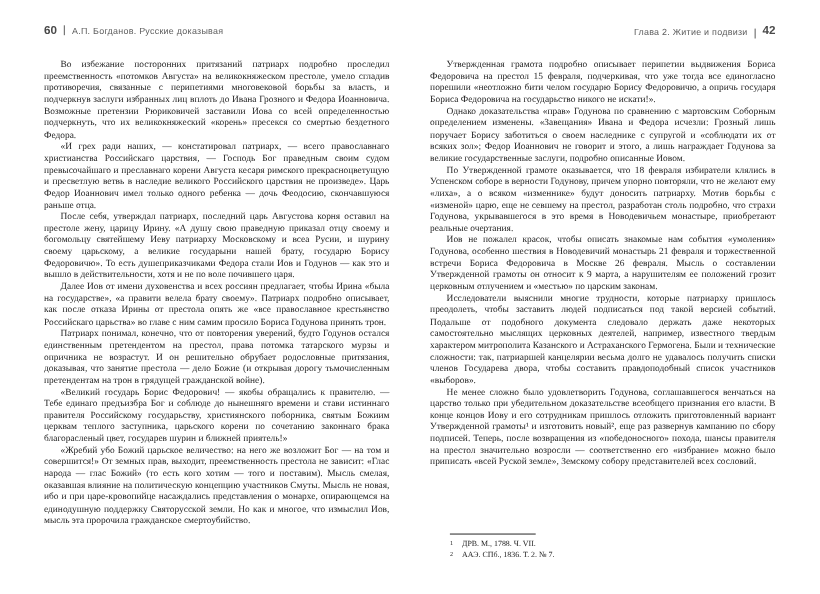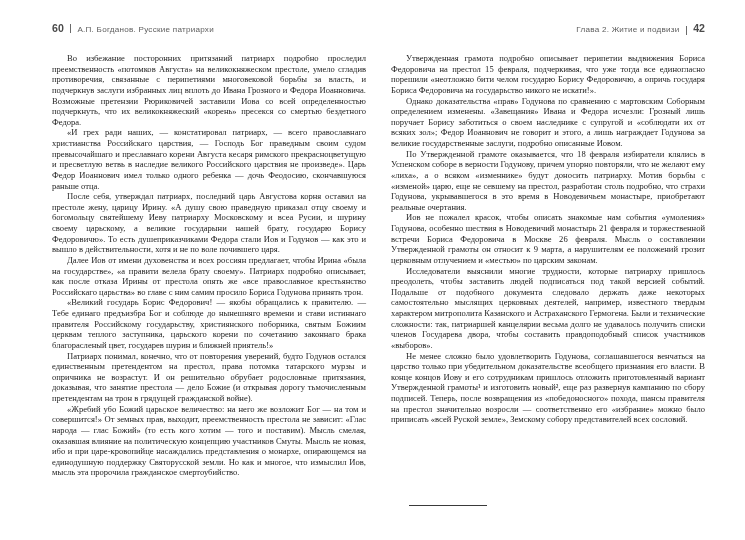--- a/index.html
+++ b/index.html
@@ -16,21 +16,21 @@
     font-family: "Liberation Serif", "DejaVu Serif", serif;
   }
 
   
   .page {
     position: absolute;
     top: 0;
     height: 540px;
     box-sizing: border-box;
   }
-  .page-left  { left: 12px;     width: 372px; padding: 22px 18px 10px 40px; }
+  .page-left  { left: 0;     width: 372px; padding: 22px 18px 10px 40px; }
   .page-right { left: 373px; width: 372px; padding: 22px 40px 10px 18px; }
 
   
   .running-head {
     display: flex;
     align-items: baseline;
     font-family: "Liberation Sans", "DejaVu Sans", sans-serif;
     font-size: 8.1px;
     letter-spacing: 0.25px;
     color: #5d5d5d;
@@ -105,30 +105,30 @@
 </head>
 <body>
 
 <div class="spread">
 
   <div class="page page-left">
 
     <div class="running-head left">
       <span class="folio">60</span>
       <span class="rh-sep"></span>
-      <span class="rh-title">А.П. Богданов. Русские патриархи</span>
+      <span class="rh-title">А.П. Богданов. Русские доказывая</span>
     </div>
 
     <div class="column">
       <p>Во избежание посторонних притязаний патриарх подробно проследил преемственность «потомков Августа» на великокняжеском престоле, умело сгладив противоречия, связанные с перипетиями многовековой борьбы за власть, и подчеркнув заслуги избранных лиц вплоть до Ивана Грозного и Федора Иоанновича. Возможные претензии Рюриковичей заставили Иова со всей определенностью подчеркнуть, что их великокняжеский «корень» пресекся со смертью бездетного Федора.</p>
       <p>«И грех ради наших, — констатировал патриарх, — всего православнаго христианства Российскаго царствия, — Господь Бог праведным своим судом превысочайшаго и преславнаго корени Августа кесаря римского прекрасноцветущую и пресветлую ветвь в наследие великого Российского царствия не произведе». Царь Федор Иоаннович имел только одного ребенка — дочь Феодосию, скончавшуюся раньше отца.</p>
       <p>После себя, утверждал патриарх, последний царь Августова корня оставил на престоле жену, царицу Ирину. «А душу свою праведную приказал отцу своему и богомольцу святейшему Иеву патриарху Московскому и всеа Русии, и шурину своему царьскому, а великие государыни нашей брату, государю Борису Федоровичю». То есть душеприказчиками Федора стали Иов и Годунов — как это и вышло в действительности, хотя и не по воле почившего царя.</p>
       <p>Далее Иов от имени духовенства и всех россиян предлагает, чтобы Ирина «была на государстве», «а правити велела брату своему». Патриарх подробно описывает, как после отказа Ирины от престола опять же «все православное крестьянство Российскаго царьства» во главе с ним самим просило Бориса Годунова принять трон.</p>
+      <p>Патриарх понимал, конечно, что от повторения уверений, будто Годунов остался единственным претендентом на престол, права потомка татарского мурзы и опричника не возрастут. И он решительно обрубает родословные притязания, доказывая, что занятие престола — дело Божие (и открывая дорогу тьмочисленным претендентам на трон в грядущей гражданской войне).</p>
       <p>«Великий государь Борис Федорович! — якобы обращались к правителю. — Тебе единаго предъизбра Бог и соблюде до нынешняго времени и стави истиннаго правителя Российскому государьству, християнского поборника, святым Божиим церквам теплого заступника, царьского корени по сочетанию законнаго брака благорасленый цвет, государев шурин и ближней приятель!»</p>
-      <p>Патриарх понимал, конечно, что от повторения уверений, будто Годунов остался единственным претендентом на престол, права потомка татарского мурзы и опричника не возрастут. И он решительно обрубает родословные притязания, доказывая, что занятие престола — дело Божие (и открывая дорогу тьмочисленным претендентам на трон в грядущей гражданской войне).</p>
       <p>«Жребий убо Божий царьское величество: на него же возложит Бог — на том и совершится!» От земных прав, выходит, преемственность престола не зависит: «Глас народа — глас Божий» (то есть кого хотим — того и поставим). Мысль смелая, оказавшая влияние на политическую концепцию участников Смуты. Мысль не новая, ибо и при царе-кровопийце насаждались представления о монархе, опирающемся на единодушную поддержку Святорусской земли. Но как и многое, что измыслил Иов, мысль эта пророчила гражданское смертоубийство.</p>
     </div>
   </div>
 
   <div class="page page-right">
 
     <div class="running-head right">
       <span class="rh-title">Глава 2. Житие и подвизи</span>
       <span class="rh-sep"></span>
       <span class="folio">42</span>
@@ -139,17 +139,25 @@
       <p>Однако доказательства «прав» Годунова по сравнению с мартовским Соборным определением изменены. «Завещания» Ивана и Федора исчезли: Грозный лишь поручает Борису заботиться о своем наследнике с супругой и «соблюдати их от всяких зол»; Федор Иоаннович не говорит и этого, а лишь награждает Годунова за великие государственные заслуги, подробно описанные Иовом.</p>
       <p>По Утвержденной грамоте оказывается, что 18 февраля избиратели клялись в Успенском соборе в верности Годунову, причем упорно повторяли, что не желают ему «лиха», а о всяком «изменнике» будут доносить патриарху. Мотив борьбы с «изменой» царю, еще не севшему на престол, разработан столь подробно, что страхи Годунова, укрывавшегося в это время в Новодевичьем монастыре, приобретают реальные очертания.</p>
       <p>Иов не пожалел красок, чтобы описать знакомые нам события «умоления» Годунова, особенно шествия в Новодевичий монастырь 21 февраля и торжественной встречи Бориса Федоровича в Москве 26 февраля. Мысль о составлении Утвержденной грамоты он относит к 9 марта, а нарушителям ее положений грозит церковным отлучением и «местью» по царским законам.</p>
       <p>Исследователи выяснили многие трудности, которые патриарху пришлось преодолеть, чтобы заставить людей подписаться под такой версией событий. Подальше от подобного документа следовало держать даже некоторых самостоятельно мыслящих церковных деятелей, например, известного твердым характером митрополита Казанского и Астраханского Гермогена. Были и технические сложности: так, патриаршей канцелярии весьма долго не удавалось получить списки членов Государева двора, чтобы составить правдоподобный список участников «выборов».</p>
       <p>Не менее сложно было удовлетворить Годунова, соглашавшегося венчаться на царство только при убедительном доказательстве всеобщего признания его власти. В конце концов Иову и его сотрудникам пришлось отложить приготовленный вариант Утвержденной грамоты¹ и изготовить новый², еще раз развернув кампанию по сбору подписей. Теперь, после возвращения из «победоносного» похода, шансы правителя на престол значительно возросли — соответственно его «избрание» можно было приписать «всей Руской земле», Земскому собору представителей всех сословий.</p>
     </div>
 
     <div class="footnotes">
       <div class="fn-rule"></div>
 
+      <div class="fn-item">
+        <span class="fn-num">1</span>
+        <span class="fn-text">ДРВ. М., 1788. Ч. VII.</span>
+      </div>
 
+      <div class="fn-item">
+        <span class="fn-num">2</span>
+        <span class="fn-text">ААЭ. СПб., 1836. Т. 2. № 7.</span>
+      </div>
     </div>
   </div>
 
 </div>
 
 </body></html>

